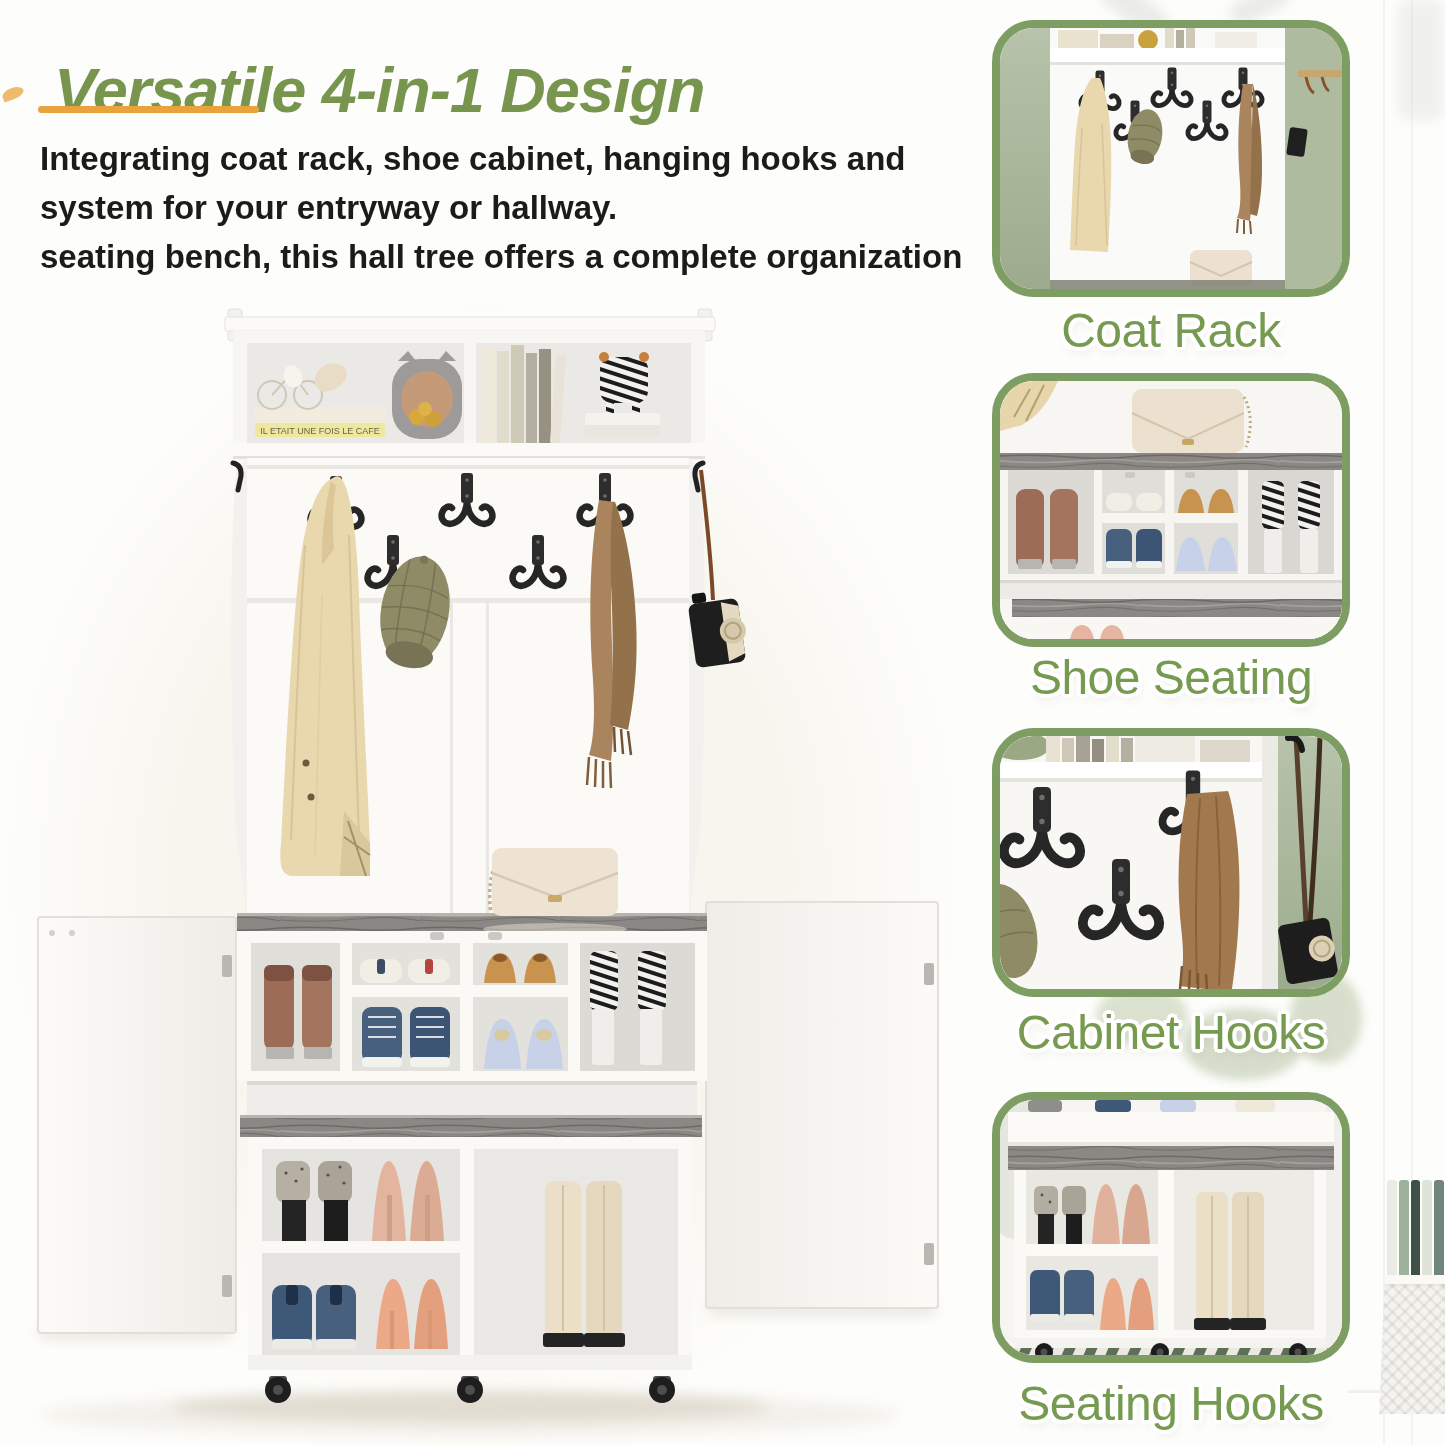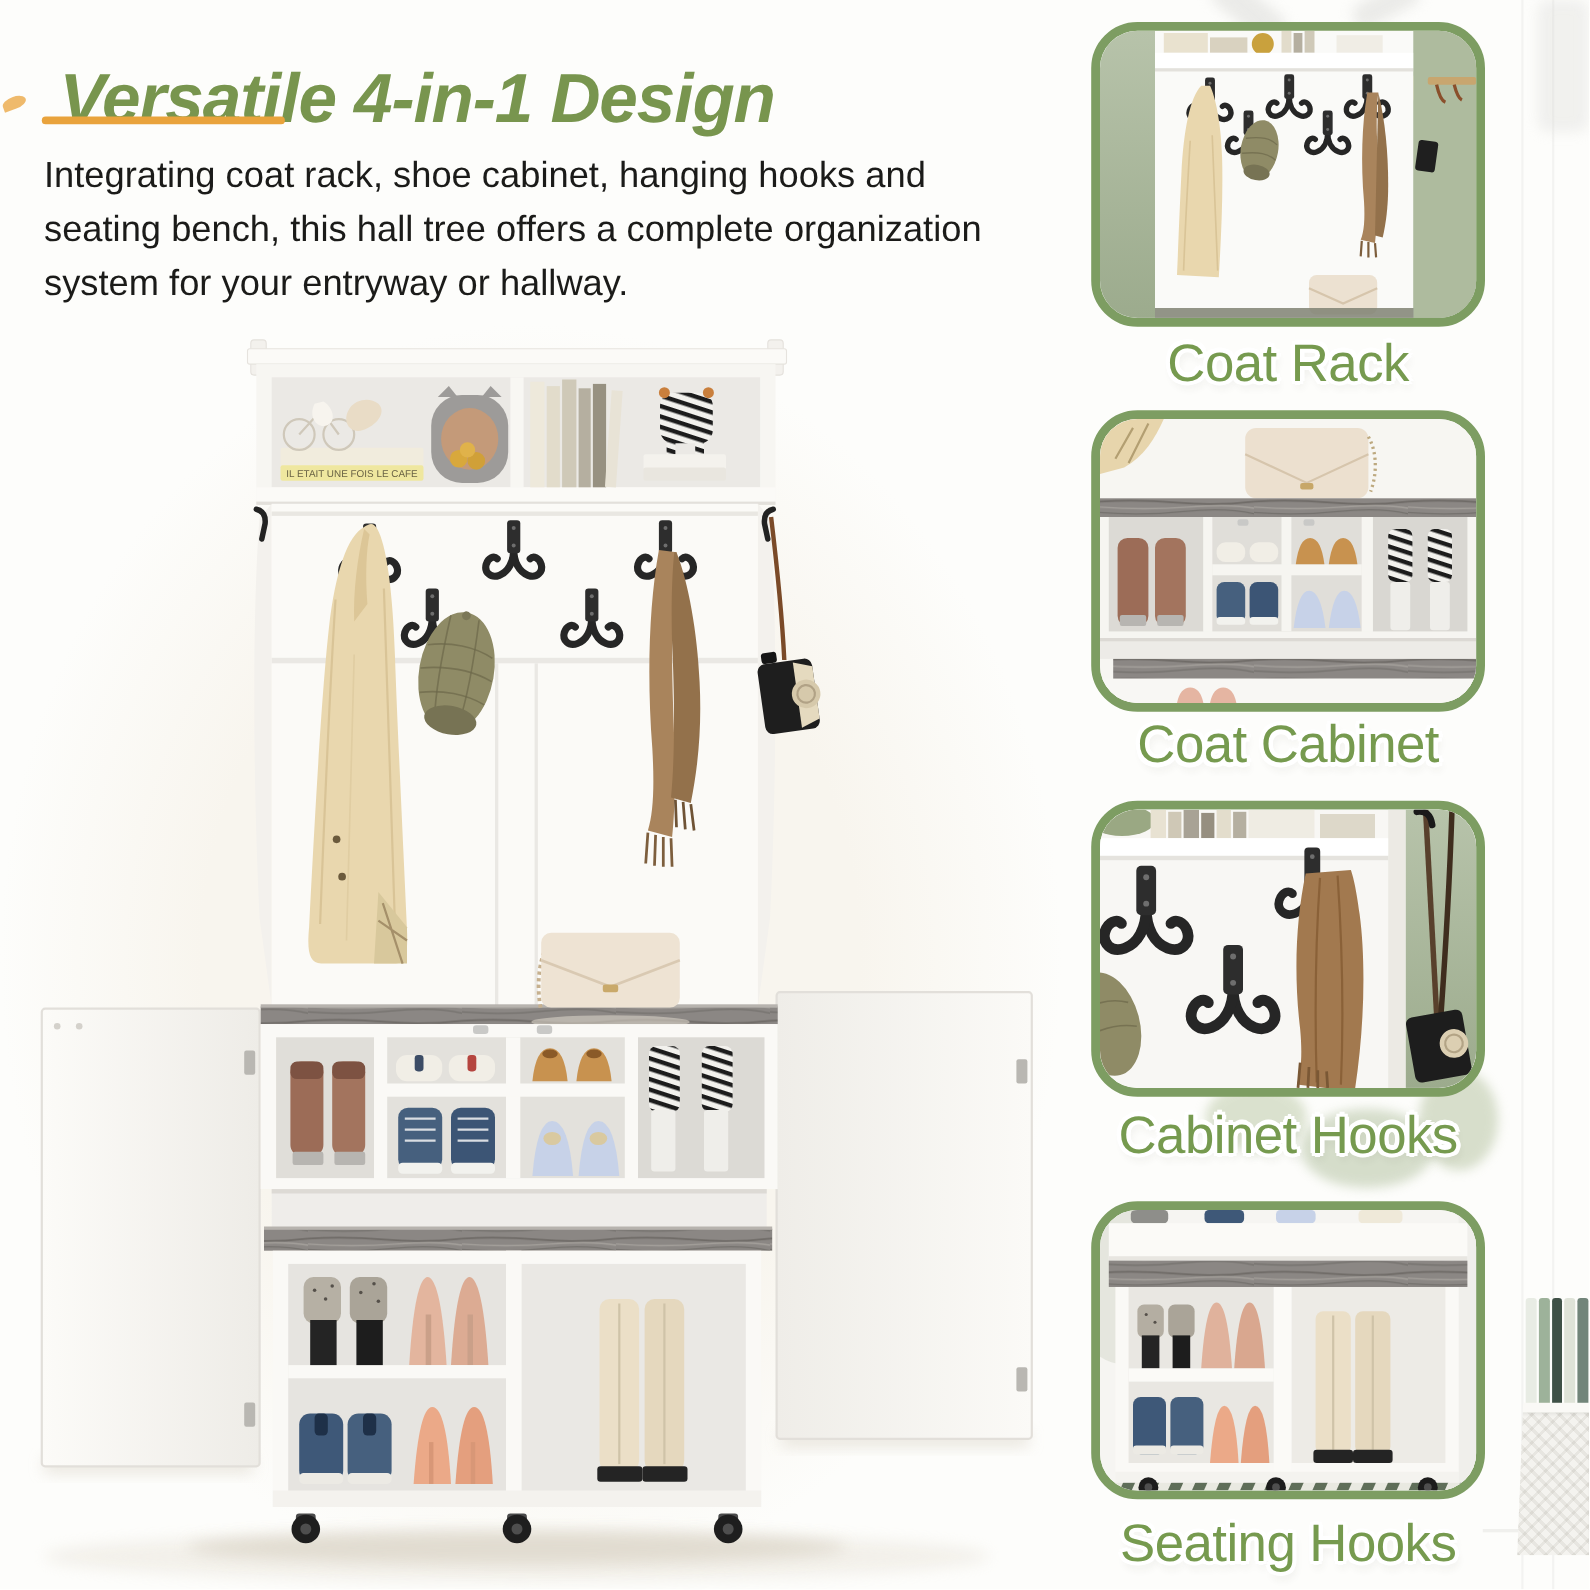--- a/index.html
+++ b/index.html
@@ -3,21 +3,21 @@
 <meta charset="utf-8">
 <style>
   html,body{margin:0;padding:0;background:#fff;}
   .canvas{position:relative;width:1445px;height:1445px;background:#fdfdfb;overflow:hidden;
           font-family:"Liberation Sans",sans-serif;}
   
   .page-title{position:absolute;left:54px;top:12px;font-size:63px;font-weight:bold;font-style:italic;
               color:var(--title-green,#78954e);letter-spacing:-1px;white-space:nowrap;}
   .title-underline{position:absolute;left:38px;top:106px;width:221px;height:7px;border-radius:4px;
               background:var(--underline-orange,#e9a33c);}
-  .desc{position:absolute;left:40px;top:134px;font-size:33px;color:#1b1b19;line-height:49px;white-space:nowrap;}
+  .desc{position:absolute;left:40px;top:134px;font-size:33px;color:#1b1b19;line-height:49px;white-space:nowrap;font-weight:bold;}
   
   .main-photo{position:absolute;left:0;top:295px;width:965px;height:1150px;
               background:radial-gradient(closest-side,#f8f5ee 62%,rgba(248,245,238,0) 100%);text-align:right;}
   .main-photo svg{display:block;width:965px;height:1150px;}
   
   .feature{position:absolute;left:992px;width:358px;}
   .thumb{box-sizing:border-box;width:358px;border:8px solid var(--frame-border-green,#7d9d62);
          border-radius:42px;overflow:hidden;background:#fff;}
   .thumb svg{display:block;width:342px;}
   .f1{top:20px}.f1 .thumb{height:277px}
@@ -76,22 +76,22 @@
         <div class="bk4"></div>
         <div class="bk5"></div>
     </div>
     <div class="body"></div>
   </div>
 
   <h1 class="page-title">Versatile 4-in-1 Design</h1>
   <div class="title-underline"></div>
   <div class="desc">
     <div>Integrating coat rack, shoe cabinet, hanging hooks and</div>
+    <div>system for your entryway or hallway.</div>
     <div>seating bench, this hall tree offers a complete organization</div>
-    <div>system for your entryway or hallway.</div>
   </div>
 
   <div class="main-photo">
   <svg viewBox="0 0 965 1150">
     <defs>
       <pattern id="wood" width="140" height="18" patternUnits="userSpaceOnUse">
         <rect width="140" height="18" fill="#8b8784"></rect>
         <path d="M0,3 Q35,1 70,4 T140,3" stroke="#6d6965" stroke-width="1.6" fill="none"></path>
         <path d="M0,8 Q40,11 80,8 T140,9" stroke="#a5a19c" stroke-width="1.3" fill="none"></path>
         <path d="M0,13 Q38,16 76,12 T140,14" stroke="#73706c" stroke-width="1.1" fill="none"></path>
@@ -486,21 +486,21 @@
           <rect x="300" y="148" width="18" height="44" rx="3" fill="#efeeea"></rect>
         <rect x="0" y="199" width="342" height="19" fill="#edebe7"></rect>
           <rect x="0" y="199" width="342" height="3" fill="#dcd9d4"></rect>
         <rect x="12" y="218" width="330" height="18" fill="url(#wood)"></rect>
         <rect x="0" y="236" width="342" height="22" fill="#f8f7f4"></rect>
         <path d="M70,258 q3,-14 12,-14 q9,0 12,14 z" fill="#e5b5a2"></path>
           <path d="M100,258 q3,-14 12,-14 q9,0 12,14 z" fill="#e5b5a2"></path>
       </svg>
     </div>
   </figure>
-  <div class="caption cap2">Coat Cabinet</div>
+  <div class="caption cap2">Shoe Seating</div>
 
   <figure class="feature f3" style="margin:0">
     <div class="thumb">
       <svg viewBox="0 0 342 253" preserveAspectRatio="none">
         <rect width="342" height="253" fill="#f8f7f4"></rect>
         <rect x="262" y="0" width="16" height="253" fill="#eceae4"></rect>
         <rect x="278" y="0" width="64" height="253" fill="url(#sage)"></rect>
         <ellipse cx="20" cy="10" rx="30" ry="14" fill="#9aa883"></ellipse>
         <rect x="46" y="0" width="14" height="26" fill="#e8e2d2"></rect>
           <rect x="62" y="2" width="12" height="24" fill="#cfc8b6"></rect>

